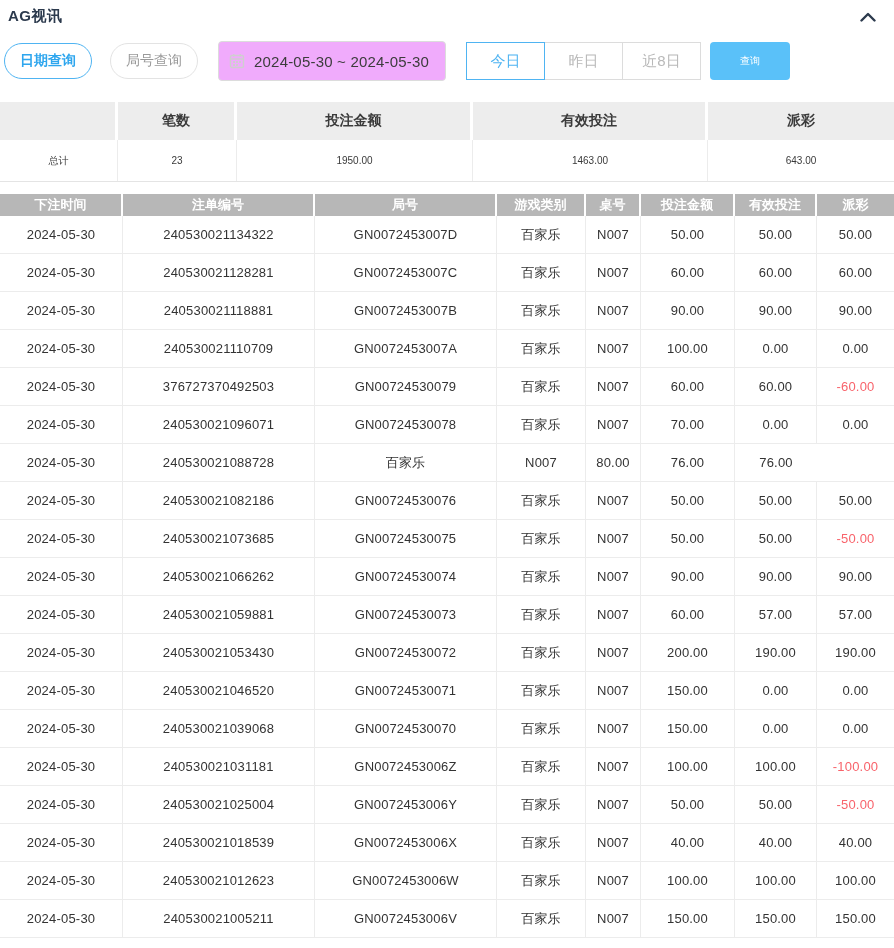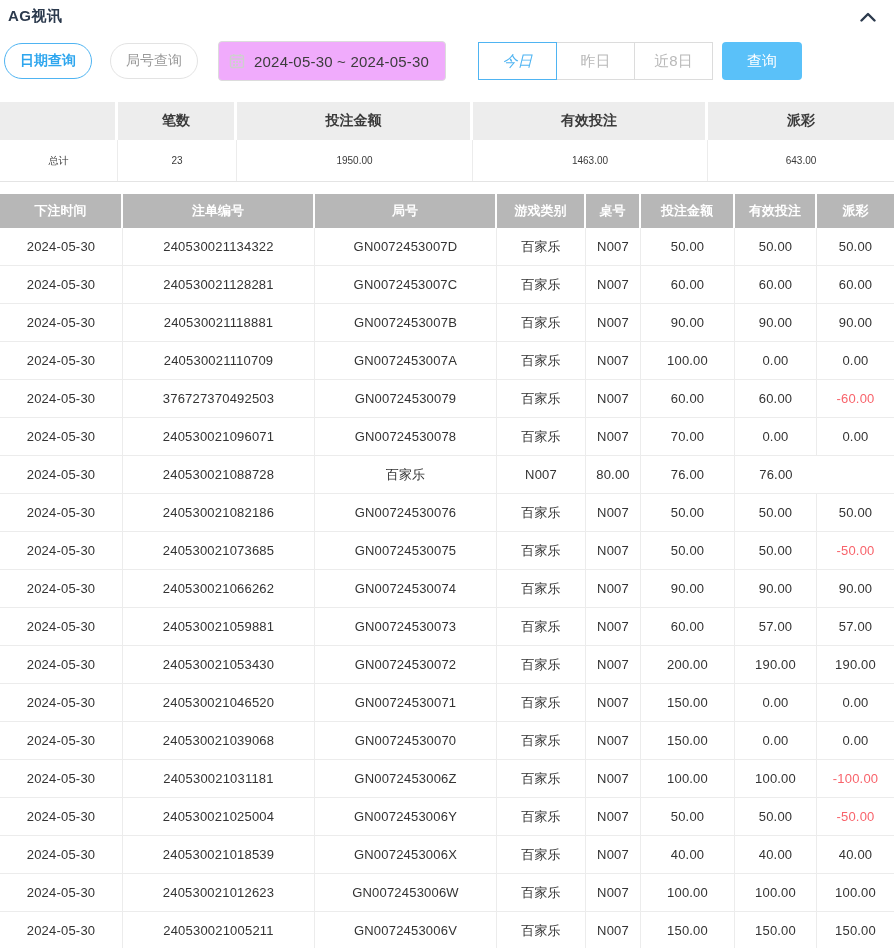--- a/index.html
+++ b/index.html
@@ -27,39 +27,39 @@
         padding:0 15px;font-size:14px;cursor:pointer;}
   .pill.active{border:1px solid var(--accent);color:#2ea6ee;font-weight:700;}
   .pill.inactive{border:1px solid #e3e3e3;color:#999;margin-left:18px;font-weight:400;}
   .date-input{height:40px;width:228px;margin-left:20px;border:1px solid #dcdcdc;border-radius:4px;
         display:flex;align-items:center;padding:0 10px;cursor:pointer;background:#f0abfc;}
   .date-input .cal{margin-right:9px;display:flex;}
   .date-text{font-size:15px;color:#3c3c3c;letter-spacing:.2px;}
   .btn-group{display:flex;margin-left:16px;border-radius:2px;}
   .btn-group .gbtn{height:38px;width:79px;background:#fff;border:1px solid #dcdcdc;margin-left:-1px;
         font-size:15px;color:#b9b9b9;display:flex;align-items:center;justify-content:center;cursor:pointer;}
-  .btn-group .gbtn:first-child{margin-left:16px;font-style:italic;}
+  .btn-group .gbtn:first-child{margin-left:4px;}
   .btn-group .gbtn.active{border-color:var(--accent);color:var(--accent);position:relative;z-index:1;}
   .search-btn{height:38px;width:80px;margin-left:9px;background:var(--btn-blue);border:none;border-radius:4px;
-        color:#fff;font-size:15px;display:flex;align-items:center;justify-content:center;cursor:pointer;}
+        color:#fff;font-size:10px;display:flex;align-items:center;justify-content:center;cursor:pointer;}
   
   .summary{margin-top:21px;}
   .summary-header,.summary-row{display:grid;grid-template-columns:118px 119px 236px 235px 186px;}
   .summary-header{height:38px;}
   .summary-header .sh{background:var(--summary-bg);display:flex;align-items:center;justify-content:center;
         font-size:14px;font-weight:700;color:#3a3a3a;border-right:3px solid #fff;}
   .summary-header .sh:last-child{border-right:none;}
   .summary-row{height:42px;border-bottom:1px solid #e4e4e4;}
   .summary-row .sd{display:flex;align-items:center;justify-content:center;font-size:10px;color:#3a3a3a;
         border-right:1px solid var(--border);}
   .summary-row .sd:last-child{border-right:none;}
   
   .main-table{margin-top:12px;}
   .table-header,.tr{display:grid;grid-template-columns:123px 192px 182px 89px 55px 94px 82px 77px;}
-  .table-header{height:34px;}
+  .table-header{height:22px;}
   .table-header .th{background:var(--thead-bg);color:#fff;font-size:13px;font-weight:700;
         display:flex;align-items:center;justify-content:center;border-right:2px solid #fff;}
   .table-header .th:last-child{border-right:none;}
   .tr{height:38px;border-bottom:1px solid var(--border);}
   .tr .td{display:flex;align-items:center;justify-content:center;font-size:13px;color:var(--text);
         border-right:1px solid var(--border);letter-spacing:.2px;}
   .tr .td:last-child{border-right:none;}
   .tr .td.neg{color:var(--red);}
 </style>
 </head>

